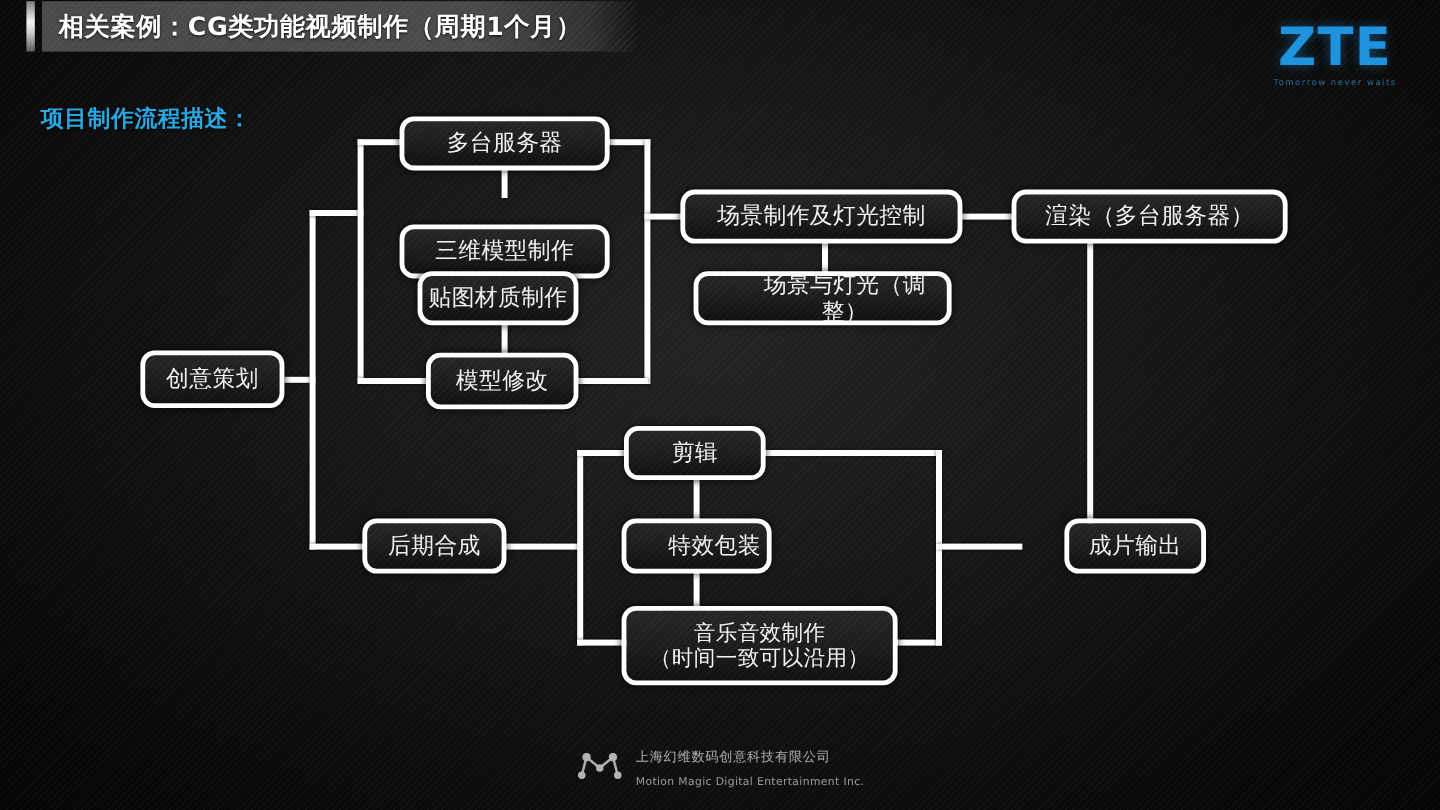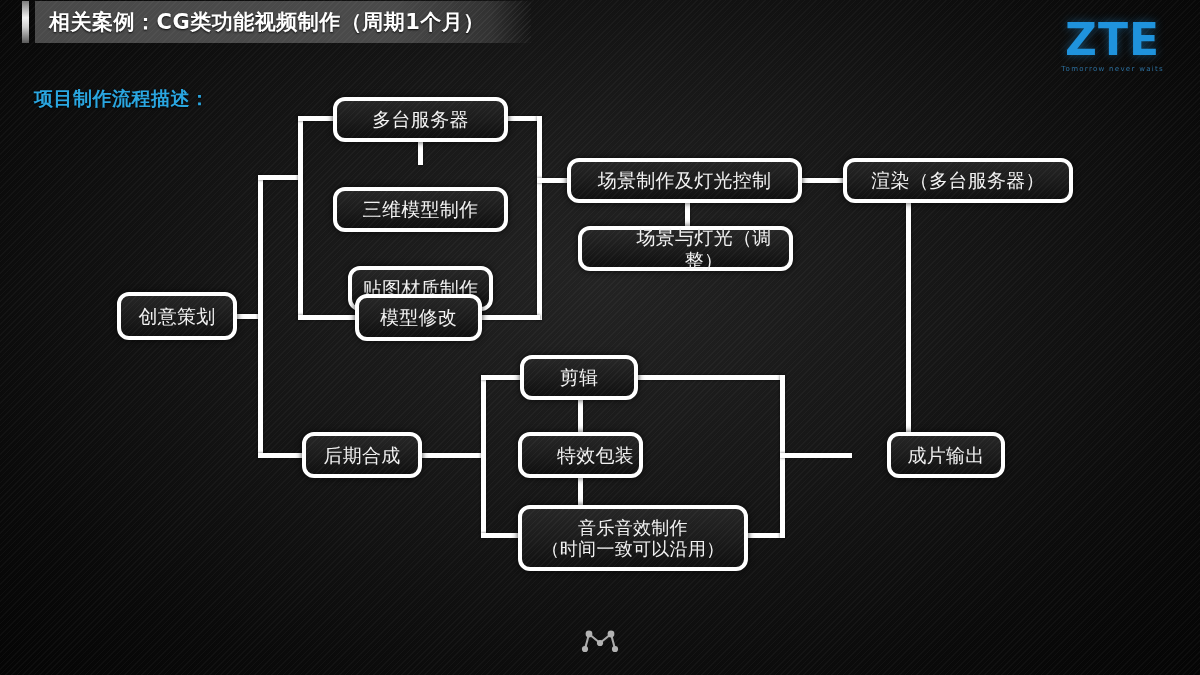--- a/index.html
+++ b/index.html
@@ -212,21 +212,21 @@
       <div class="conn" style="left: 481px; top: 533px; width: 42px; height: 5px;"></div>
       <div class="conn" style="left: 578px; top: 398px; width: 5px; height: 36px;"></div>
       <div class="conn" style="left: 578px; top: 476px; width: 5px; height: 31px;"></div>
       <div class="conn" style="left: 636px; top: 375px; width: 148px; height: 5px;"></div>
       <div class="conn" style="left: 746px; top: 533px; width: 39px; height: 5px;"></div>
       <div class="conn" style="left: 780px; top: 375px; width: 5px; height: 163px;"></div>
       <div class="conn" style="left: 780px; top: 453px; width: 72px; height: 5px;"></div>
       <div class="node" style="left: 117px; top: 292px; width: 120px; height: 48px;">创意策划</div>
       <div class="node" style="left: 333px; top: 97px; width: 175px; height: 45px;">多台服务器</div>
       <div class="node" style="left: 333px; top: 163px; width: 175px; height: 45px; margin-top: 24px;">三维模型制作</div>
-      <div class="node" style="left: 348px; top: 226px; width: 145px; height: 45px; margin-top: 40px;">贴图材质制作</div>
+      <div class="node" style="left: 348px; top: 226px; width: 134px; height: 45px;">贴图材质制作</div>
       <div class="node" style="left: 355px; top: 294px; width: 127px; height: 47px;">模型修改</div>
       <div class="node" style="left: 567px; top: 158px; width: 235px; height: 45px;">场景制作及灯光控制</div>
       <div class="node" style="left: 578px; top: 226px; width: 215px; height: 45px; padding-left: 37px;">场景与灯光（调整）</div>
       <div class="node" style="left: 843px; top: 158px; width: 230px; height: 45px;">渲染（多台服务器）</div>
       <div class="node" style="left: 302px; top: 432px; width: 120px; height: 46px;">后期合成</div>
       <div class="node" style="left: 520px; top: 355px; width: 118px; height: 45px;">剪辑</div>
       <div class="node" style="left: 518px; top: 432px; width: 125px; height: 46px; padding-left: 30px;">特效包装</div>
       <div class="node" style="left: 518px; top: 505px; width: 230px; height: 66px; font-size: 18px;">音乐音效制作
 （时间一致可以沿用）</div>
       <div class="node" style="left: 887px; top: 432px; width: 118px; height: 46px;">成片输出</div>
@@ -240,15 +240,19 @@
         </g>
         <g fill="#f2f2f2">
           <circle cx="5" cy="24" r="3.1"></circle>
           <circle cx="9" cy="9" r="3.4"></circle>
           <circle cx="20" cy="18" r="3.1"></circle>
           <circle cx="31" cy="9" r="3.4"></circle>
           <circle cx="35" cy="24" r="3.1"></circle>
         </g>
       </svg>
     </span>
+    <span class="footer-text">
+      <span class="footer-cn">上海幻维数码创意科技有限公司</span><br>
+      <span class="footer-en">Motion Magic Digital Entertainment Inc.</span>
+    </span>
   </div>
 
 </div>
 
 </body></html>

